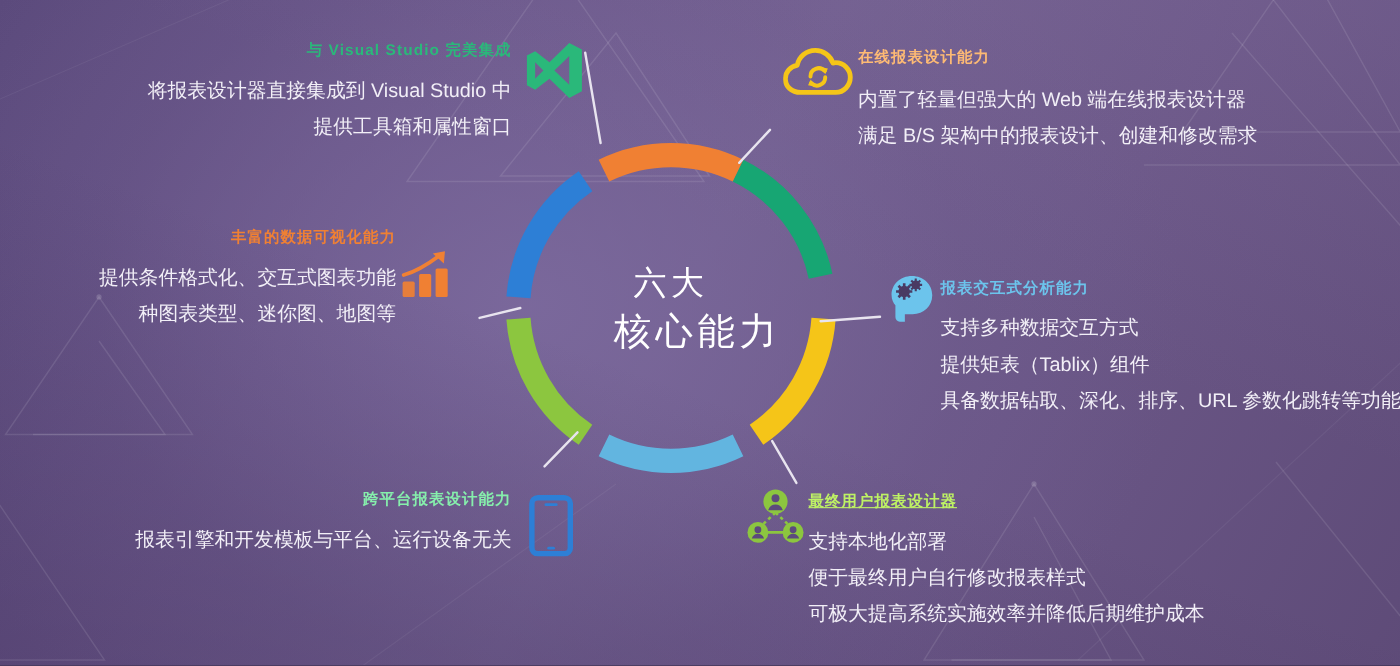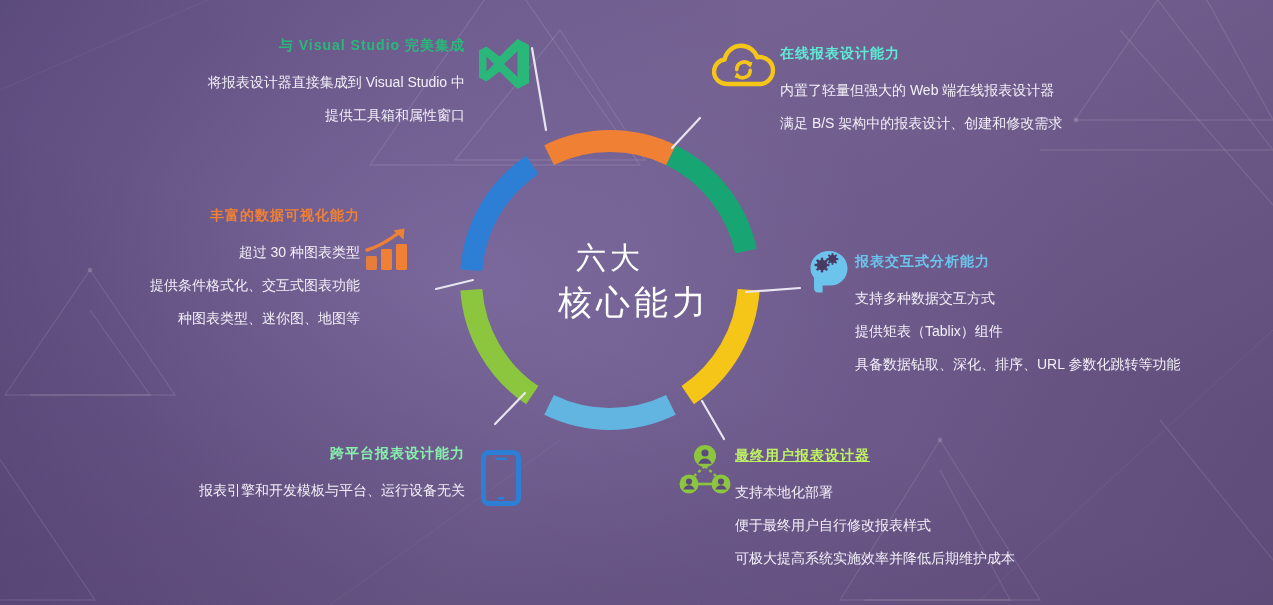--- a/index.html
+++ b/index.html
@@ -73,21 +73,21 @@
   .blk .title {
     font-size: 14px;
     font-weight: bold;
     letter-spacing: 1px;
     white-space: nowrap;
     line-height: 30px;
   }
   .blk .lines { margin-top: 6px; }
   .blk .ln {
     color: #f2eff7;
-    font-size: 14px;
+    font-size: 18px;
     line-height: 33px;
     white-space: nowrap;
   }
   .ta-right { text-align: right; }
   .ta-left  { text-align: left; }
 
   .icon { position: absolute; }
 
   
   #blk-vs       { left: 95px;  top: 30px;  width: 370px; }
@@ -246,31 +246,30 @@
 
   <div class="blk ta-right" id="blk-vs">
     <div class="title" style="color: rgb(42, 184, 122);">与 Visual Studio 完美集成</div>
     <div class="lines">
       <div class="ln">将报表设计器直接集成到 Visual Studio 中</div>
       <div class="ln">提供工具箱和属性窗口</div>
     </div>
   </div>
 
   <div class="blk ta-left" id="blk-online">
-    <div class="title" style="color: #5eead4;">在线报表设计能力</div>
+    <div class="title" style="color: #fdba74; font-family: Liberation Mono, monospace;">在线报表设计能力</div>
     <div class="lines">
       <div class="ln">内置了轻量但强大的 Web 端在线报表设计器</div>
       <div class="ln">满足 B/S 架构中的报表设计、创建和修改需求</div>
     </div>
   </div>
 
   <div class="blk ta-right" id="blk-viz">
     <div class="title" style="color: rgb(240, 128, 51);">丰富的数据可视化能力</div>
     <div class="lines">
-      <div class="ln">超过 30 种图表类型</div>
       <div class="ln">提供条件格式化、交互式图表功能</div>
       <div class="ln">种图表类型、迷你图、地图等</div>
     </div>
   </div>
 
   <div class="blk ta-left" id="blk-interact">
     <div class="title" style="color: rgb(108, 196, 236);">报表交互式分析能力</div>
     <div class="lines">
       <div class="ln">支持多种数据交互方式</div>
       <div class="ln">提供矩表（Tablix）组件</div>

